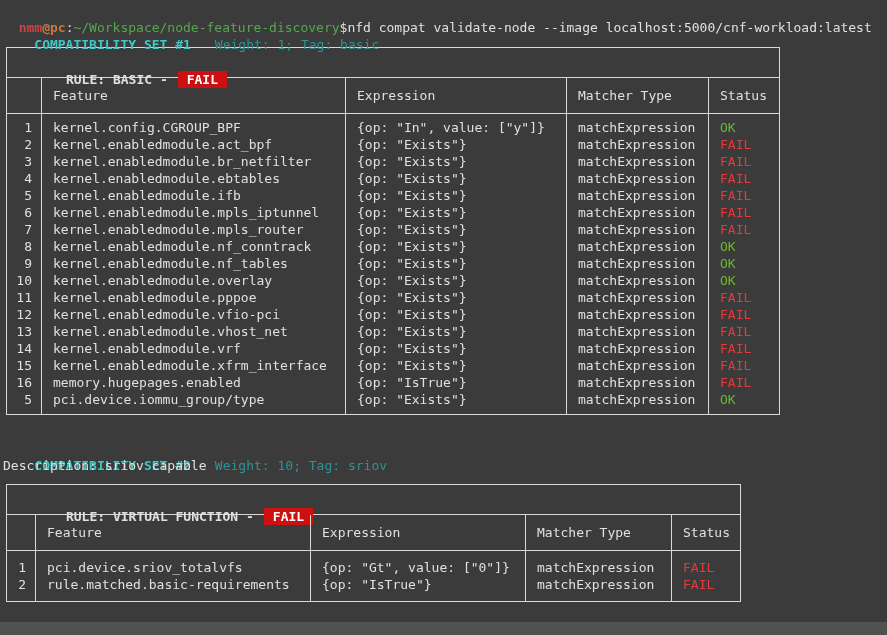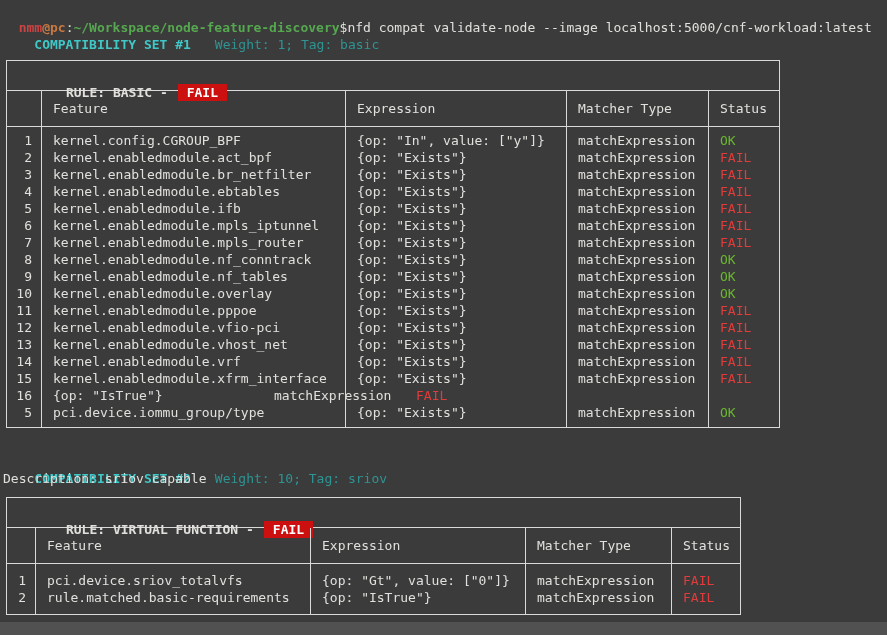--- a/index.html
+++ b/index.html
@@ -16,29 +16,29 @@
     color:var(--text);
     font-family:"DejaVu Sans Mono","Liberation Mono",monospace;
     font-size:13px;
     padding-top:2px;
     position:relative;
   }
   .line{height:17px;line-height:17px;padding-left:3px;white-space:pre}
   .c-user{color:var(--user-red);font-weight:bold}
   .c-host{color:var(--host-orange);font-weight:bold}
   .c-sep{color:var(--text)}
-  .c-path{color:var(--path-green);font-weight:bold}
+  .c-path{color:var(--path-green);font-weight:normal}
   .c-dollar{color:var(--text)}
   .c-cmd{color:var(--text);}
   .set-title .title{color:var(--cyan);font-weight:bold}
   .set-title .meta{color:var(--teal);margin-left:24px}
   .desc{color:var(--text)}
   .set2{margin-top:25px}
 
-  .tbl{border:1px solid var(--border);margin:24px 0 0 6px;background:var(--bg)}
+  .tbl{border:1px solid var(--border);margin:11px 0 0 6px;background:var(--bg)}
   .t1{width:774px}
   .t2{width:735px;margin-top:10px}
   .rule-row{border-bottom:1px solid var(--border);padding:6px 12px;height:30px;line-height:17px;white-space:pre}
   .rule-label{font-weight:bold;color:var(--text)}
   .badge{
     display:inline-block;background:var(--badge-bg);color:var(--badge-text);
     font-weight:bold;padding:0 9px;margin-left:10px;line-height:17px;
   }
   .sec{position:relative}
   .hdr{border-bottom:1px solid var(--border);padding:9px 0;display:flex}
@@ -205,20 +205,21 @@
         <div class="row">
           <span class="cell num">15</span>
           <span class="cell feature">kernel.enabledmodule.xfrm_interface</span>
           <span class="cell expr">{op: "Exists"}</span>
           <span class="cell matcher">matchExpression</span>
           <span class="cell status status-FAIL">FAIL</span>
         </div>
 
         <div class="row">
           <span class="cell num">16</span>
+          <span class="cell feature">memory.hugepages.enabled</span>
           <span class="cell expr">{op: "IsTrue"}</span>
           <span class="cell matcher">matchExpression</span>
           <span class="cell status status-FAIL">FAIL</span>
         </div>
 
         <div class="row">
           <span class="cell num">5</span>
           <span class="cell feature">pci.device.iommu_group/type</span>
           <span class="cell expr">{op: "Exists"}</span>
           <span class="cell matcher">matchExpression</span>

